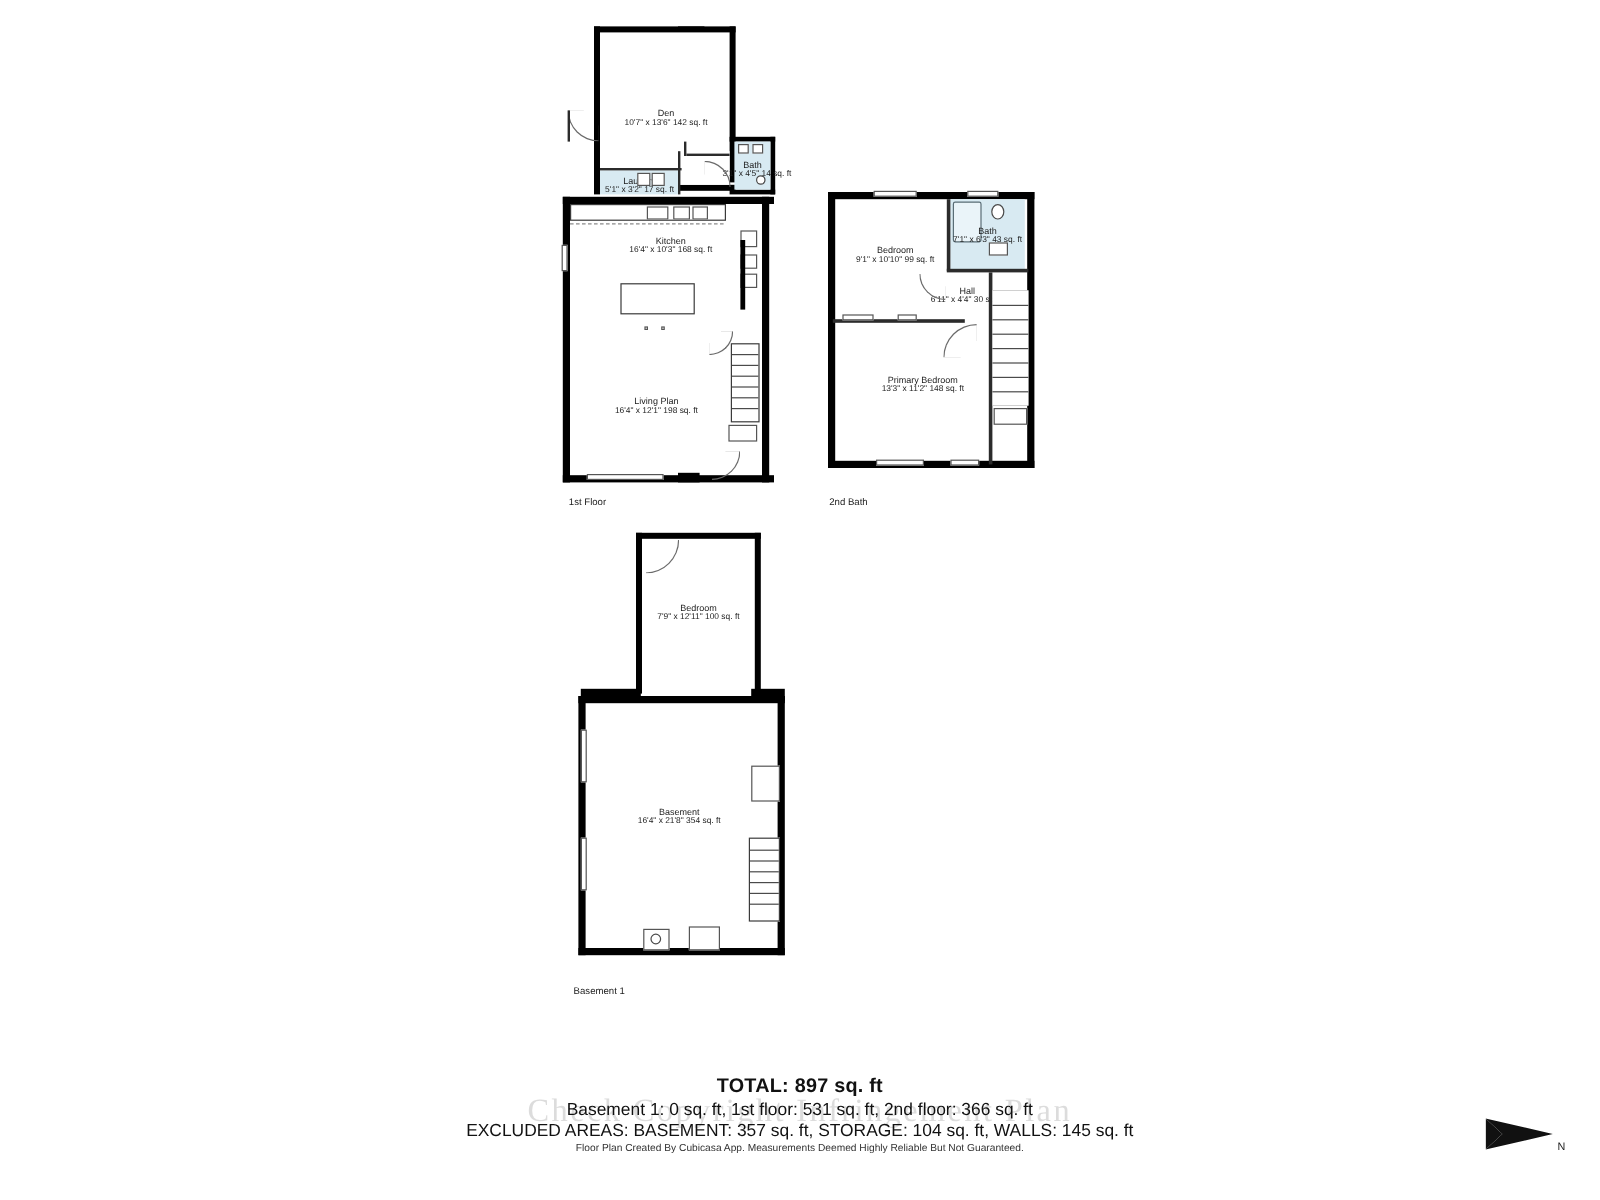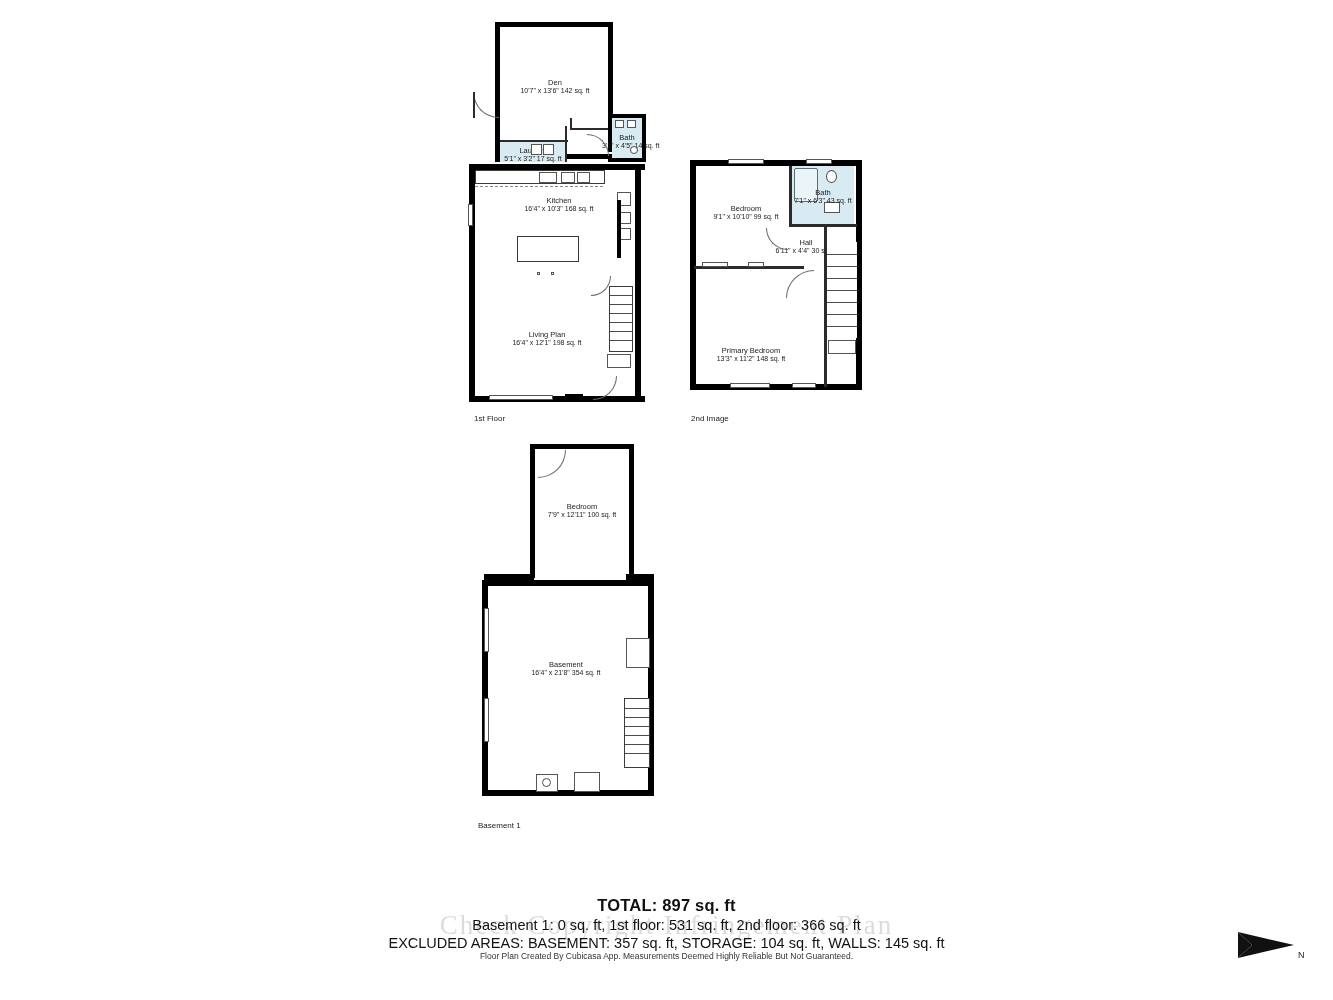--- a/index.html
+++ b/index.html
@@ -178,21 +178,21 @@
   <div class="plan" style="left:465px; top:14px; width:200px; height:400px;">
 
     <div class="room-fill" style="left:32px; top:8px; width:114px; height:138px;"></div>
 
     <div class="wall" style="left:30px; top:8px; width:118px; height:5px;"></div>
     <div class="wall" style="left:30px; top:8px; width:5px; height:140px;"></div>
     <div class="wall" style="left:143px; top:8px; width:5px; height:130px;"></div>
 
     <div class="wall" style="left:100px; top:8px; width:22px; height:3px;"></div>
 
-    <div class="label" style="left:38px; top:64px; width:104px;text-align:center;">
+    <div class="label" style="left:38px; top:76px; width:104px;text-align:center;">
       <span class="rname">Den</span>
       <span class="rdim"><span>10'7" x 13'6"</span> <span>142 sq. ft</span></span>
     </div>
 
     <div class="door-arc" style="left:8px; top:78px; width:26px; height:26px; border-radius:0 0 0 26px; border-width:0 0 0.9px 0.9px;"></div>
     <div class="thinwall" style="left:8px; top:78px; width:2px; height:26px;"></div>
 
     <div class="wall" style="left:30px; top:140px; width:118px; height:5px;"></div>
     <div class="room-fill" style="left:35px; top:112px; width:108px; height:28px;"></div>
 
@@ -328,30 +328,30 @@
       <i style="top:12px;"></i>
         <i style="top:24px;"></i>
         <i style="top:36px;"></i>
       <i style="top:48px;"></i>
         <i style="top:60px;"></i>
         <i style="top:72px;"></i>
         <i style="top:84px;"></i>
     </div>
     <div class="fixture-thin" style="left:140px; top:182px; width:28px; height:14px;"></div>
 
-    <div class="label" style="left:4px; top:154px; width:118px;margin-top:34px;">
+    <div class="label" style="left:22px; top:154px; width:118px;">
       <span class="rname">Primary Bedroom</span>
       <span class="rdim"><span>13'3" x 11'2"</span> <span>148 sq. ft</span></span>
     </div>
 
     <div class="fixture-thin" style="left:42px; top:225px; width:40px; height:5px;"></div>
     <div class="fixture-thin" style="left:104px; top:225px; width:24px; height:5px;"></div>
   </div>
 
-  <div class="floor-caption" style="left:691px; top:414px;">2nd Image</div>
+  <div class="floor-caption" style="left:691px; top:414px;">2nd Bath</div>
 
   <div class="plan" style="left:478px; top:440px; width:184px; height:370px;">
 
     <div class="room-fill" style="left:56px; top:8px; width:96px; height:130px;"></div>
     <div class="wall" style="left:52px; top:4px; width:104px; height:5px;"></div>
     <div class="wall" style="left:52px; top:4px; width:5px; height:134px;"></div>
     <div class="wall" style="left:151px; top:4px; width:5px; height:134px;"></div>
 
     <div class="door-arc" style="left:60px; top:10px; width:28px; height:28px; border-radius:0 0 28px 0; border-width:0 0.9px 0.9px 0;"></div>
 
@@ -362,21 +362,21 @@
 
     <div class="wall" style="left:6px; top:134px; width:50px; height:10px;"></div>
     <div class="wall" style="left:148px; top:134px; width:28px; height:10px;"></div>
 
     <div class="room-fill" style="left:10px; top:144px; width:162px; height:208px;"></div>
     <div class="wall" style="left:4px; top:140px; width:172px; height:6px;"></div>
     <div class="wall" style="left:4px; top:140px; width:6px; height:216px;"></div>
     <div class="wall" style="left:170px; top:140px; width:6px; height:216px;"></div>
     <div class="wall" style="left:4px; top:350px; width:172px; height:6px;"></div>
 
-    <div class="label" style="left:24px; top:220px; width:128px;">
+    <div class="label" style="left:24px; top:232px; width:128px;">
       <span class="rname">Basement</span>
       <span class="rdim"><span>16'4" x 21'8"</span> <span>354 sq. ft</span></span>
     </div>
 
     <div class="fixture-thin" style="left:6px; top:168px; width:5px; height:44px;"></div>
     <div class="fixture-thin" style="left:6px; top:258px; width:5px; height:44px;"></div>
     <div class="fixture-thin" style="left:148px; top:198px; width:24px; height:30px;"></div>
     <div class="fixture-thin" style="left:58px; top:334px; width:22px; height:18px;"></div>
     <div class="fixture-thin" style="left:96px; top:332px; width:26px; height:20px;"></div>
     <div class="circle" style="left:64px; top:338px; width:9px; height:9px;"></div>

